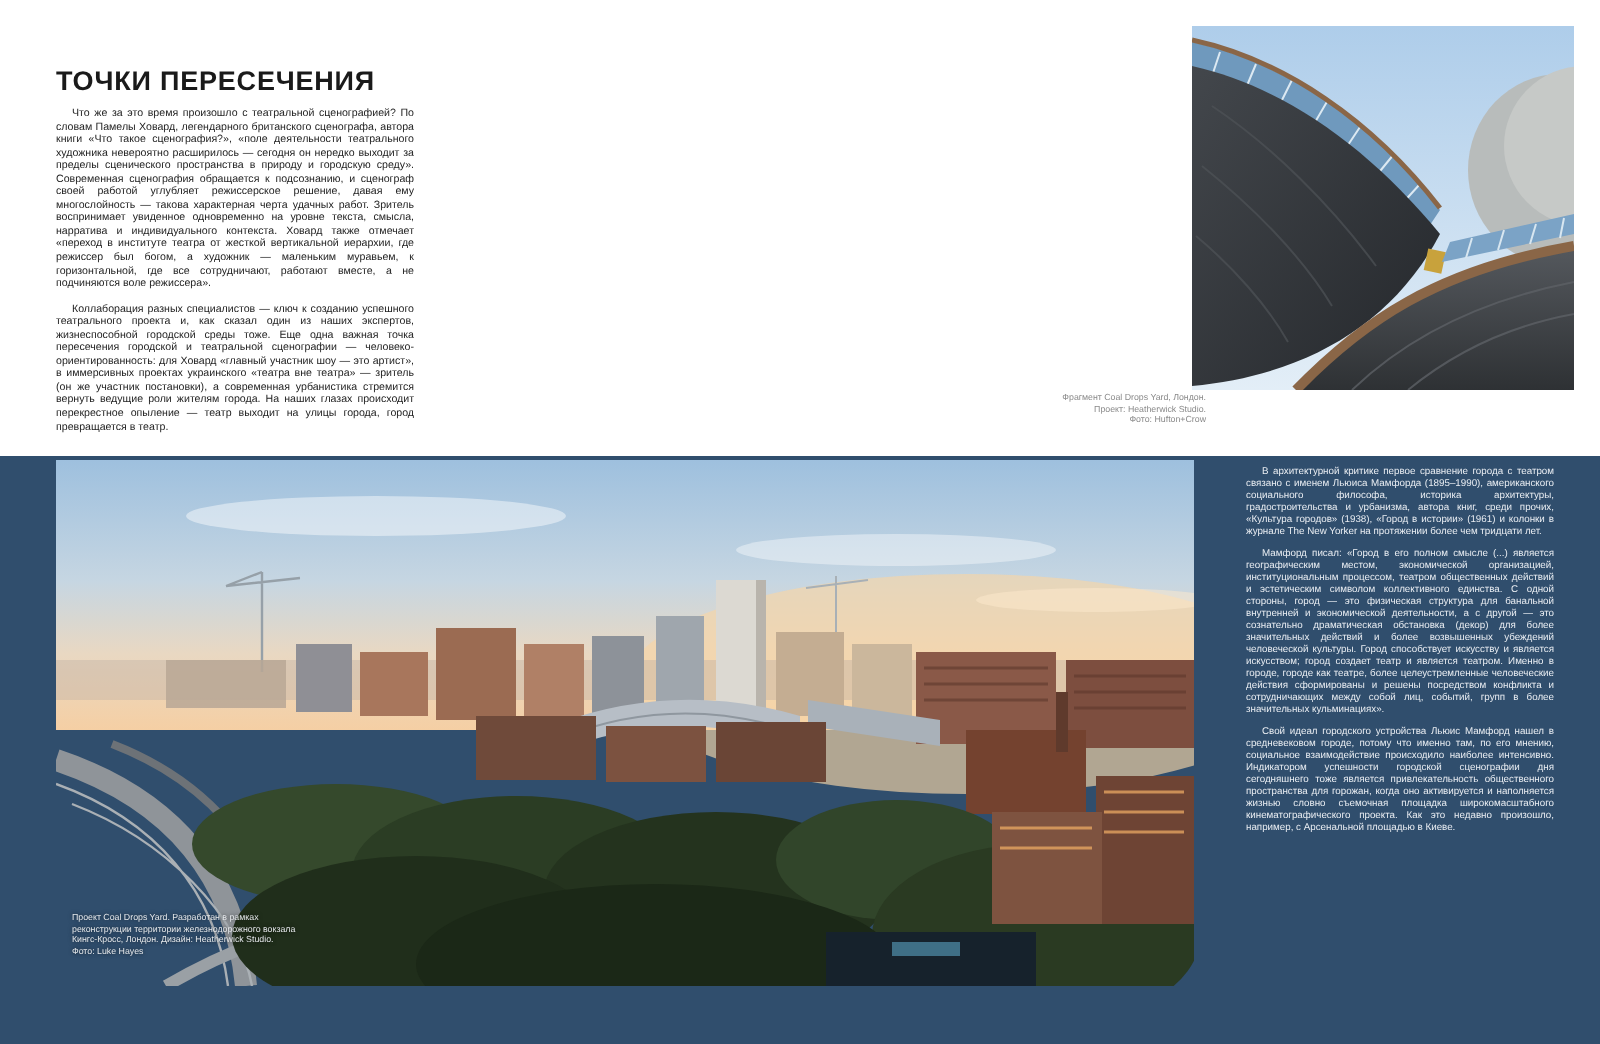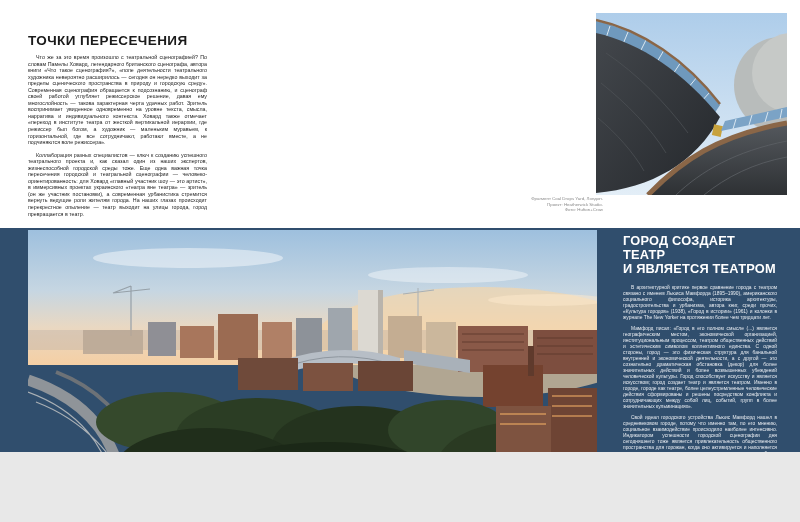--- a/index.html
+++ b/index.html
@@ -1,16 +1,16 @@
 <!DOCTYPE html>
 <html><head>
 <meta charset="utf-8">
 <style>
   html,body{margin:0;padding:0;background:#e8e8e8;}
-  .page{position:relative;width:800px;height:452px;background:#ffffff;overflow:hidden;
+  .page{position:relative;width:800px;height:522px;background:#ffffff;overflow:hidden;
         font-family:"Liberation Sans","DejaVu Sans",sans-serif;}
   .title{position:absolute;left:28px;top:33px;margin:0;font-size:13.5px;font-weight:800;
          letter-spacing:0.4px;color:#1a1a1a;}
   .left-col{position:absolute;left:28px;top:54px;width:179px;color:#232323;
             font-size:5.3px;line-height:6.55px;text-align:justify;}
   .left-col p{margin:0 0 6px 0;text-indent:8px;}
   .top-photo{position:absolute;left:596px;top:13px;width:191px;height:182px;overflow:hidden;}
   .top-photo svg{display:block;}
   .top-caption{position:absolute;left:453px;top:196px;width:150px;text-align:right;
                font-size:4.4px;line-height:5.7px;color:#8a8a8a;}
@@ -151,22 +151,18 @@
     </svg>
     <div class="pano-caption">
       <span>Проект Coal Drops Yard. Разработан в рамках</span>
       <span>реконструкции территории железнодорожного вокзала</span>
       <span>Кингс-Кросс, Лондон. Дизайн: Heatherwick Studio.</span>
       <span>Фото: Luke Hayes</span>
     </div>
   </div>
 
   <div class="right-col">
-    <h2>
-      <span>ГОРОД СОЗДАЕТ ТЕАТР</span>
-      <span>И ЯВЛЯЕТСЯ ТЕАТРОМ</span>
-    </h2>
     <p>В архитектурной критике первое сравнение города с театром связано с именем Льюиса Мамфорда (1895–1990), американского социального философа, историка архитектуры, градостроительства и урбанизма, автора книг, среди прочих, «Культура городов» (1938), «Город в истории» (1961) и колонки в журнале The New Yorker на протяжении более чем тридцати лет.</p>
     <p>Мамфорд писал: «Город в его полном смысле (...) является географическим местом, экономической организацией, институциональным процессом, театром общественных действий и эстетическим символом коллективного единства. С одной стороны, город — это физическая структура для банальной внутренней и экономической деятельности, а с другой — это сознательно драматическая обстановка (декор) для более значительных действий и более возвышенных убеждений человеческой культуры. Город способствует искусству и является искусством; город создает театр и является театром. Именно в городе, городе как театре, более целеустремленные человеческие действия сформированы и решены посредством конфликта и сотрудничающих между собой лиц, событий, групп в более значительных кульминациях».</p>
     <p>Свой идеал городского устройства Льюис Мамфорд нашел в средневековом городе, потому что именно там, по его мнению, социальное взаимодействие происходило наиболее интенсивно. Индикатором успешности городской сценографии дня сегодняшнего тоже является привлекательность общественного пространства для горожан, когда оно активируется и наполняется жизнью словно съемочная площадка широкомасштабного кинематографического проекта. Как это недавно произошло, например, с Арсенальной площадью в Киеве.</p>
   </div>
 
 </div>
 
 </body></html>

